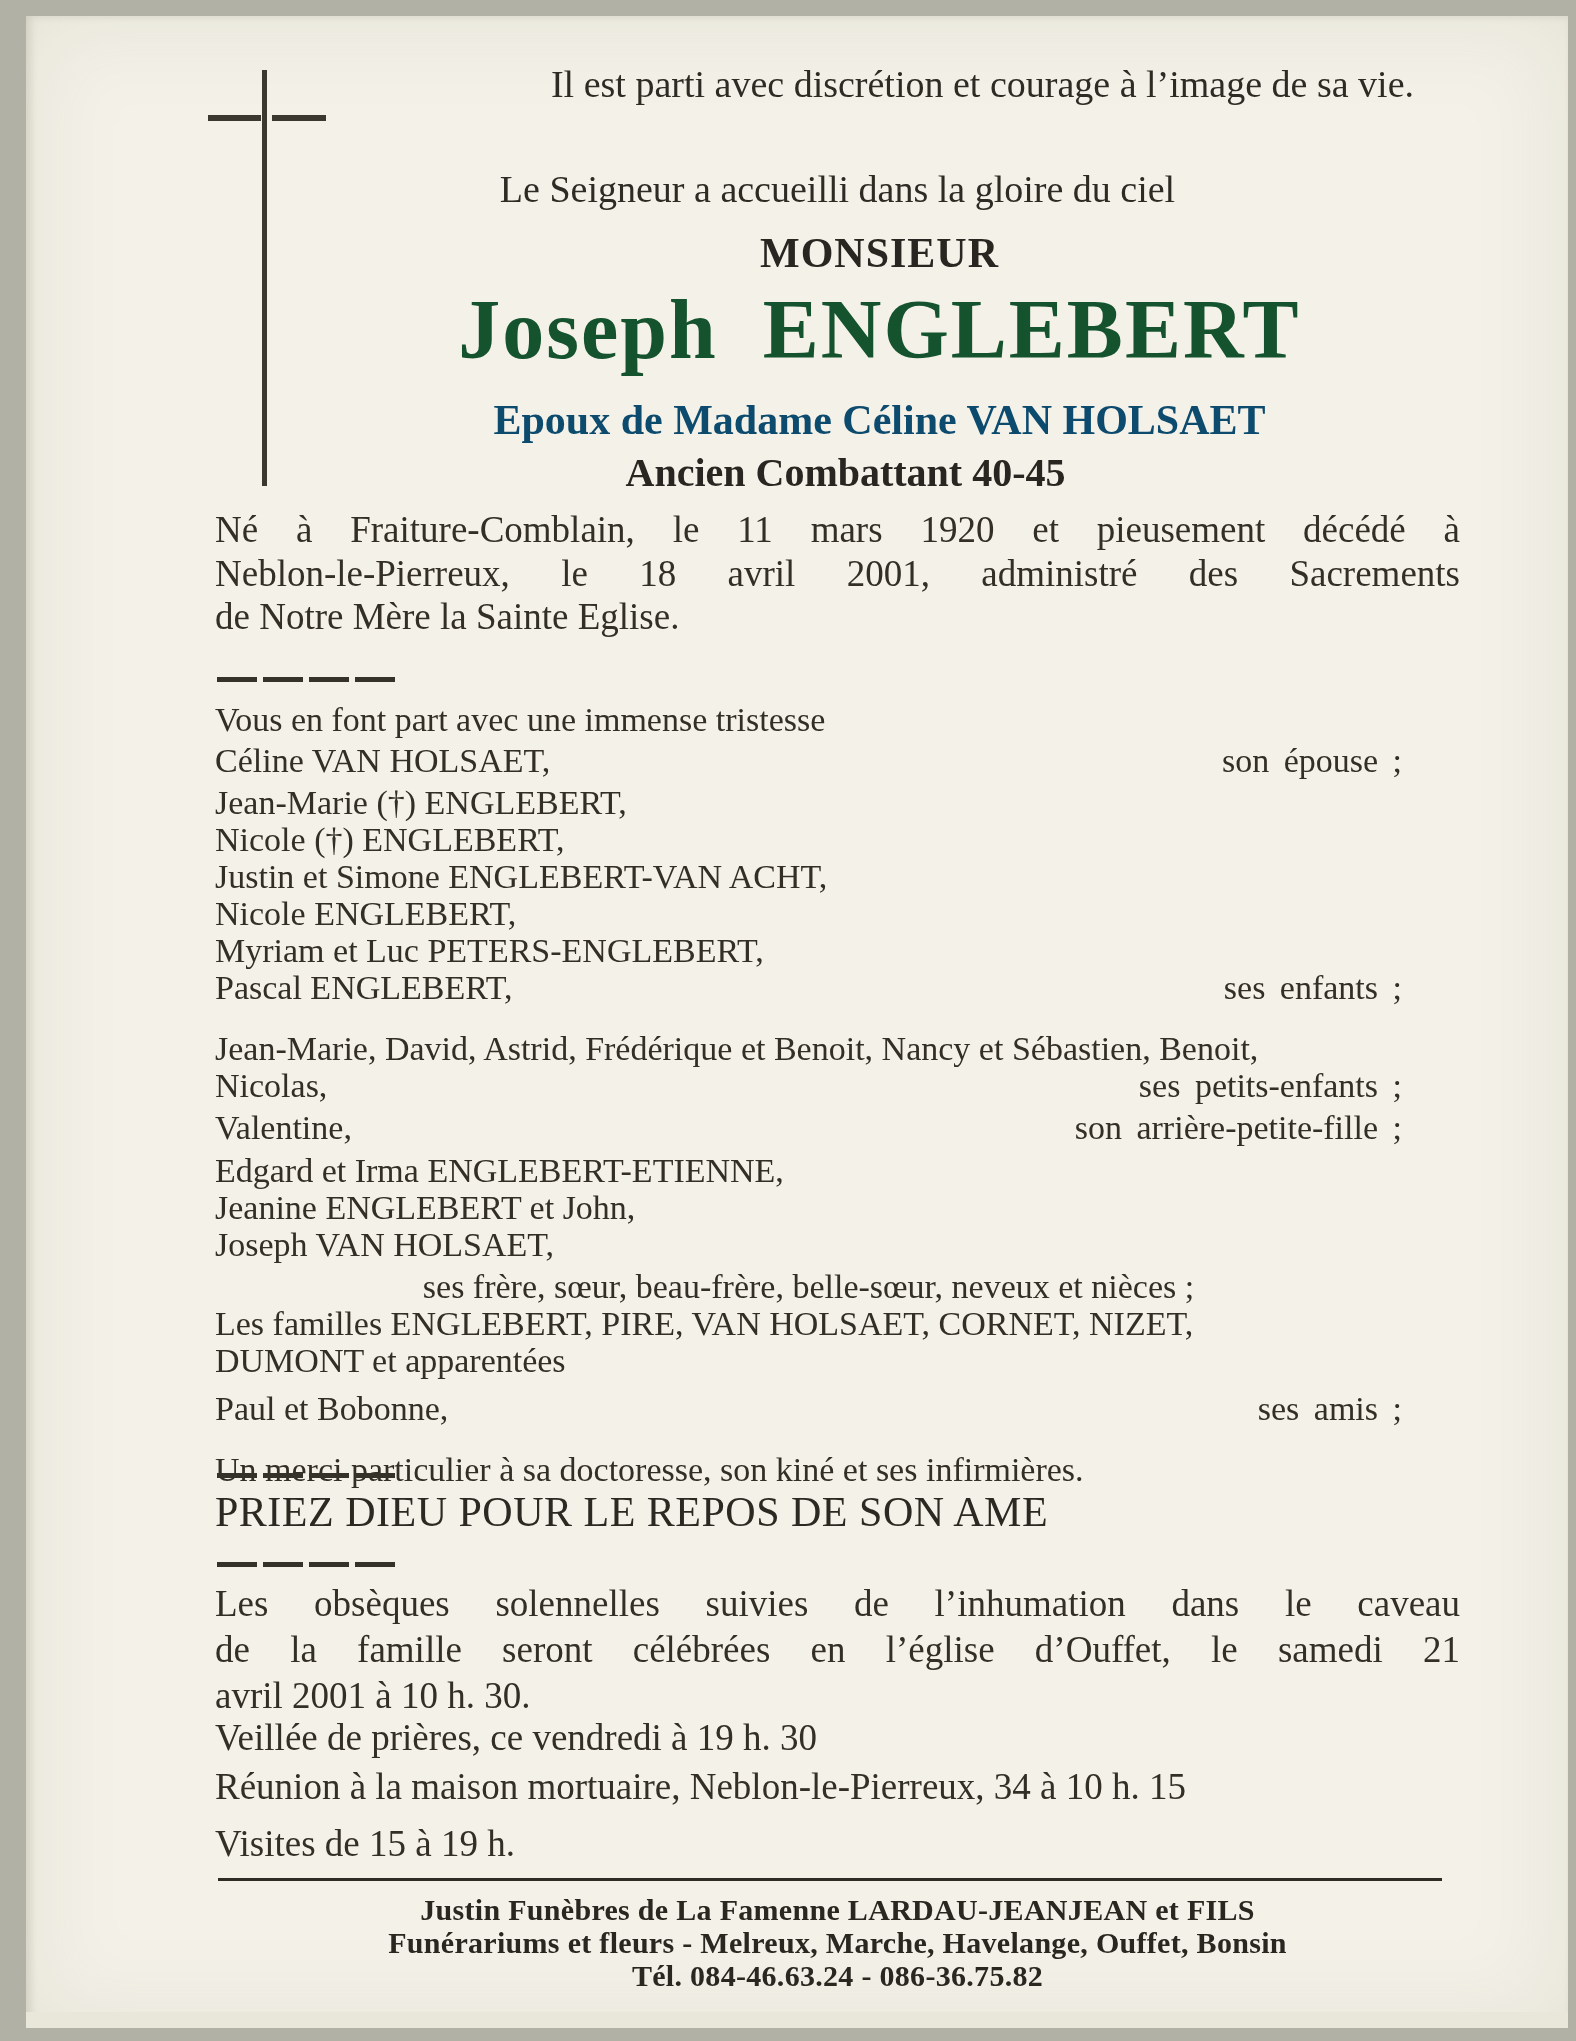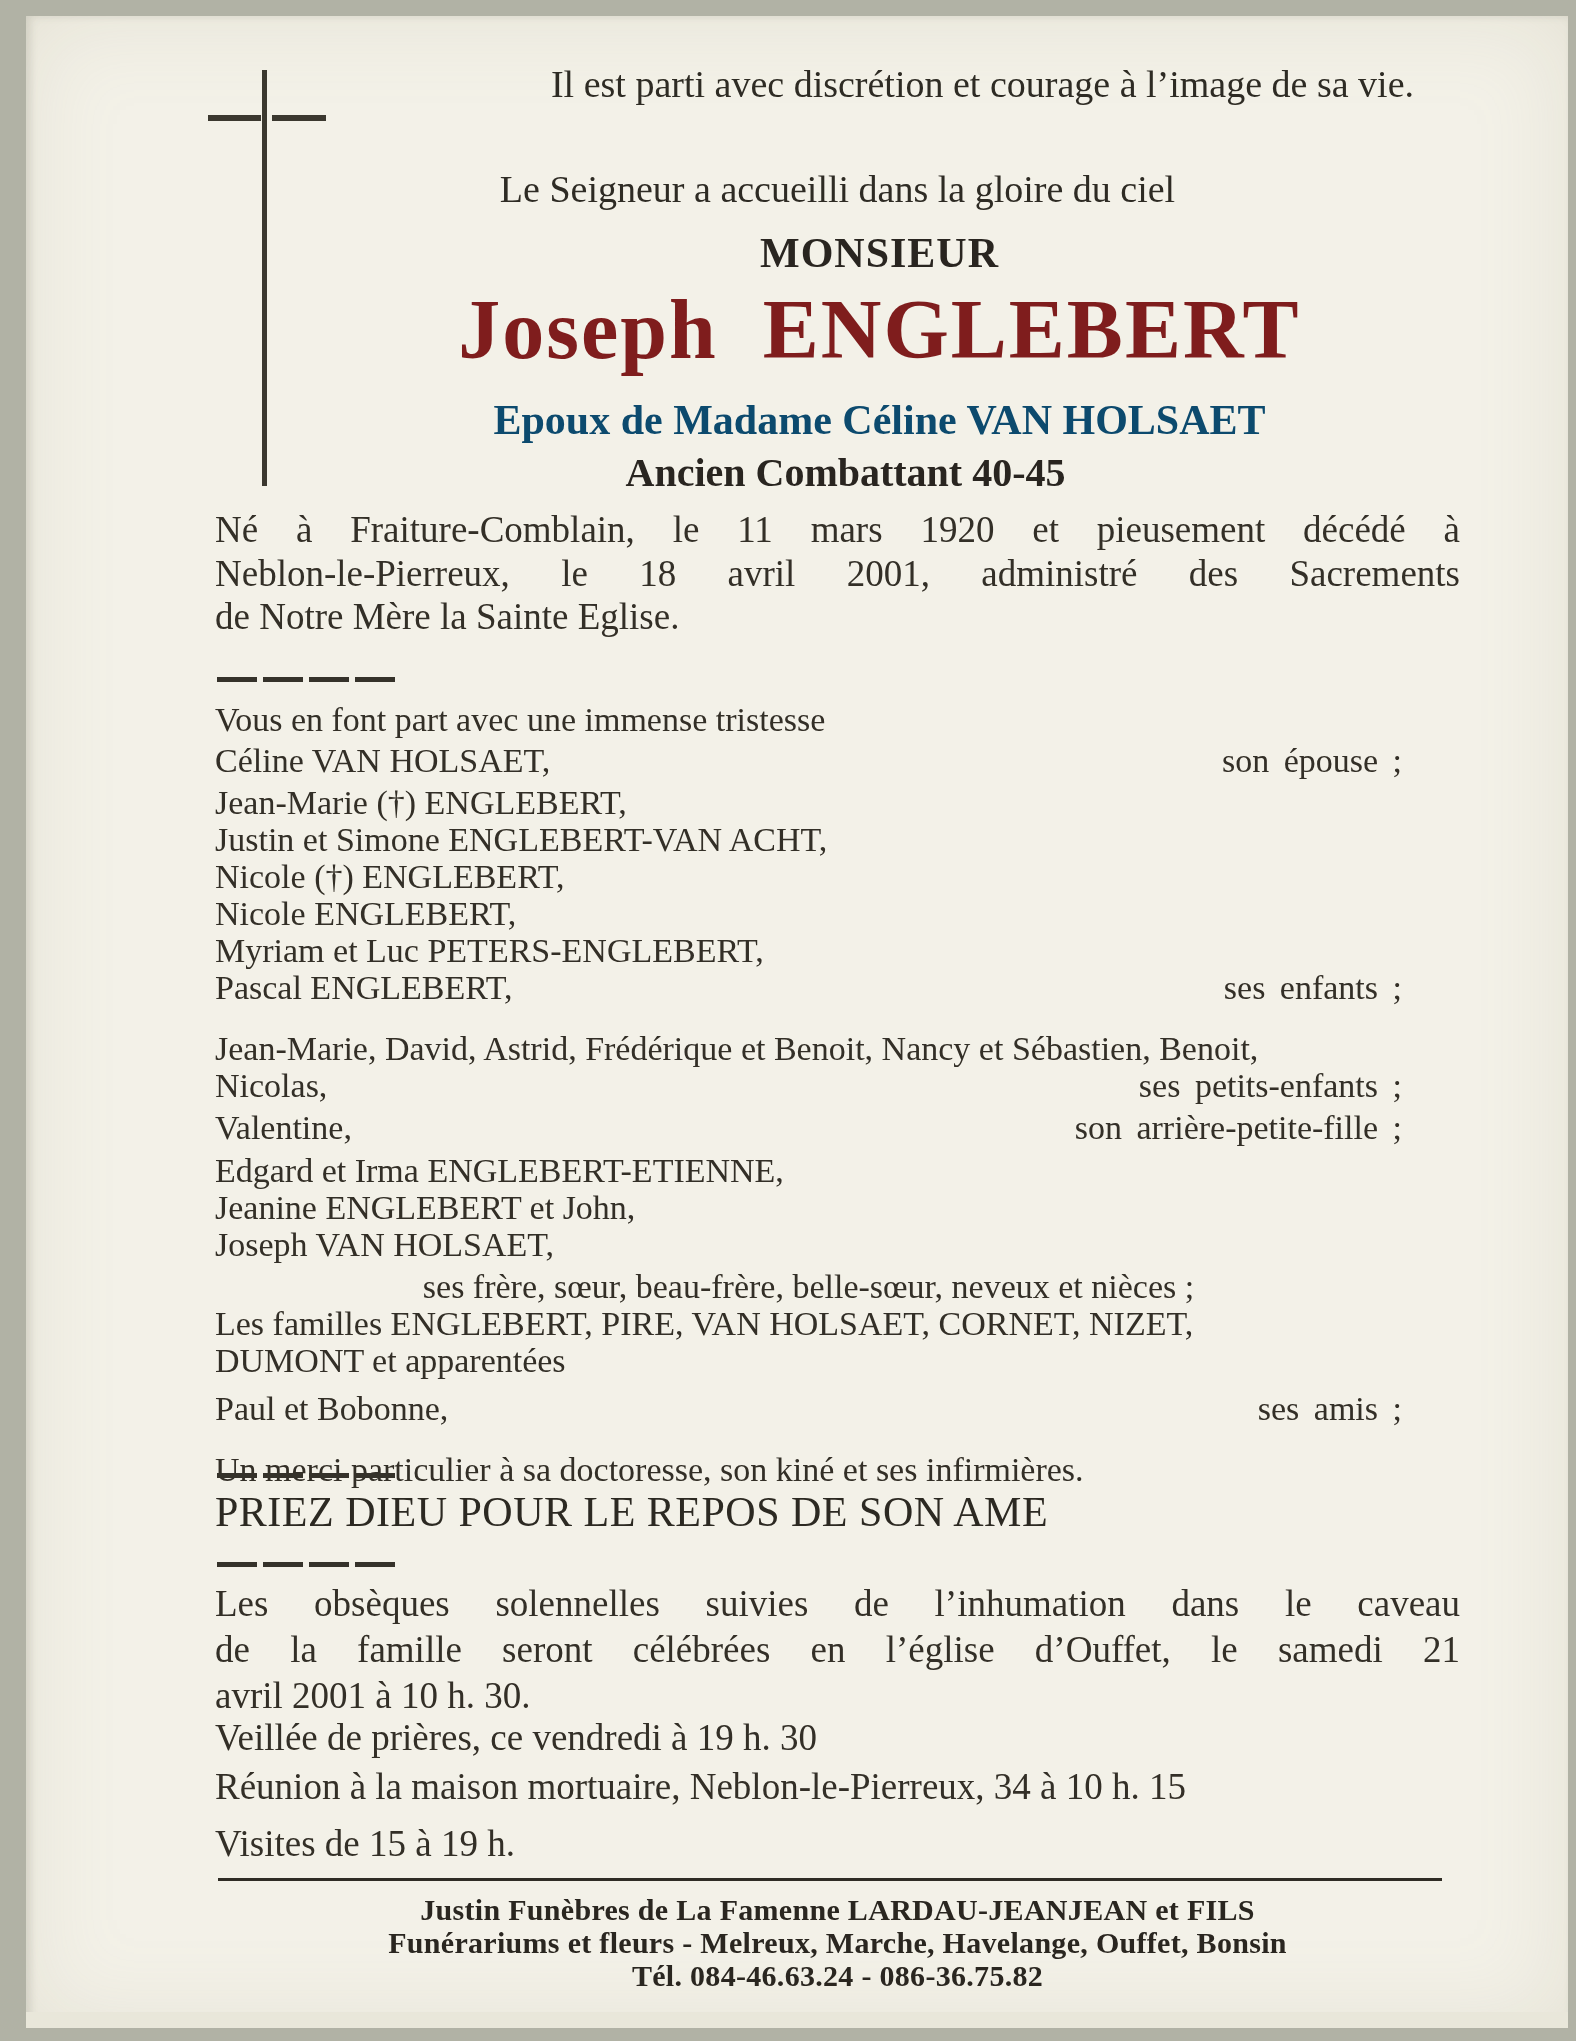--- a/index.html
+++ b/index.html
@@ -18,21 +18,21 @@
   .cross-h{position:absolute;top:115px;height:6px;background:#3b382f;}
   .cross-h.left{left:208px;width:53px;}
   .cross-h.right{left:272px;width:54px;}
   
   .blk{position:absolute;left:215px;width:1245px;}
   .center{text-align:center;}
   .epitaph{top:62px;font-size:38px;padding-left:145px;color:#2e2b24;}
   .welcome{top:167px;font-size:38px;color:#2e2b24;}
   .honorific{top:229px;font-size:42px;font-weight:bold;padding-left:42px;letter-spacing:1px;color:#292520;}
   .deceased{top:288px;font-size:84px;font-weight:bold;padding-left:42px;
-            word-spacing:22px;letter-spacing:2px;color:#7f1d1d;line-height:1;}
+            word-spacing:22px;letter-spacing:2px;color:#14532d;line-height:1;}
   .spouse{top:396px;font-size:42px;font-weight:bold;padding-left:42px;color:#0c4a6e;}
   .veteran{top:449px;font-size:40px;font-weight:bold;padding-left:8px;color:#292520;}
   .para{font-size:37px;line-height:43.5px;}
   .life{top:508px;}
   .just{text-align:justify;text-align-last:justify;}
   
   .sep{position:absolute;left:217px;height:6px;white-space:nowrap;}
   .sep span{display:inline-block;width:40px;height:5px;background:#35322a;margin-right:6px;}
   .sep1{top:668px;} .sep2{top:1464px;} .sep3{top:1553px;}
   .intro{top:701px;font-size:34px;}
@@ -83,24 +83,24 @@
 
   <div class="blk family">
     <div class="frow">
       <span>Céline VAN HOLSAET,</span>
       <span class="rel">son épouse ;</span>
     </div>
     <div class="frow mt5">
       <span>Jean-Marie (†) ENGLEBERT,</span>
     </div>
     <div class="frow">
-      <span>Justin et Simone ENGLEBERT-VAN ACHT,</span>
+      <span>Nicole (†) ENGLEBERT,</span>
     </div>
     <div class="frow">
-      <span>Nicole (†) ENGLEBERT,</span>
+      <span>Justin et Simone ENGLEBERT-VAN ACHT,</span>
     </div>
     <div class="frow">
       <span>Nicole ENGLEBERT,</span>
     </div>
     <div class="frow">
       <span>Myriam et Luc PETERS-ENGLEBERT,</span>
     </div>
     <div class="frow">
       <span>Pascal ENGLEBERT,</span>
       <span class="rel">ses enfants ;</span>

